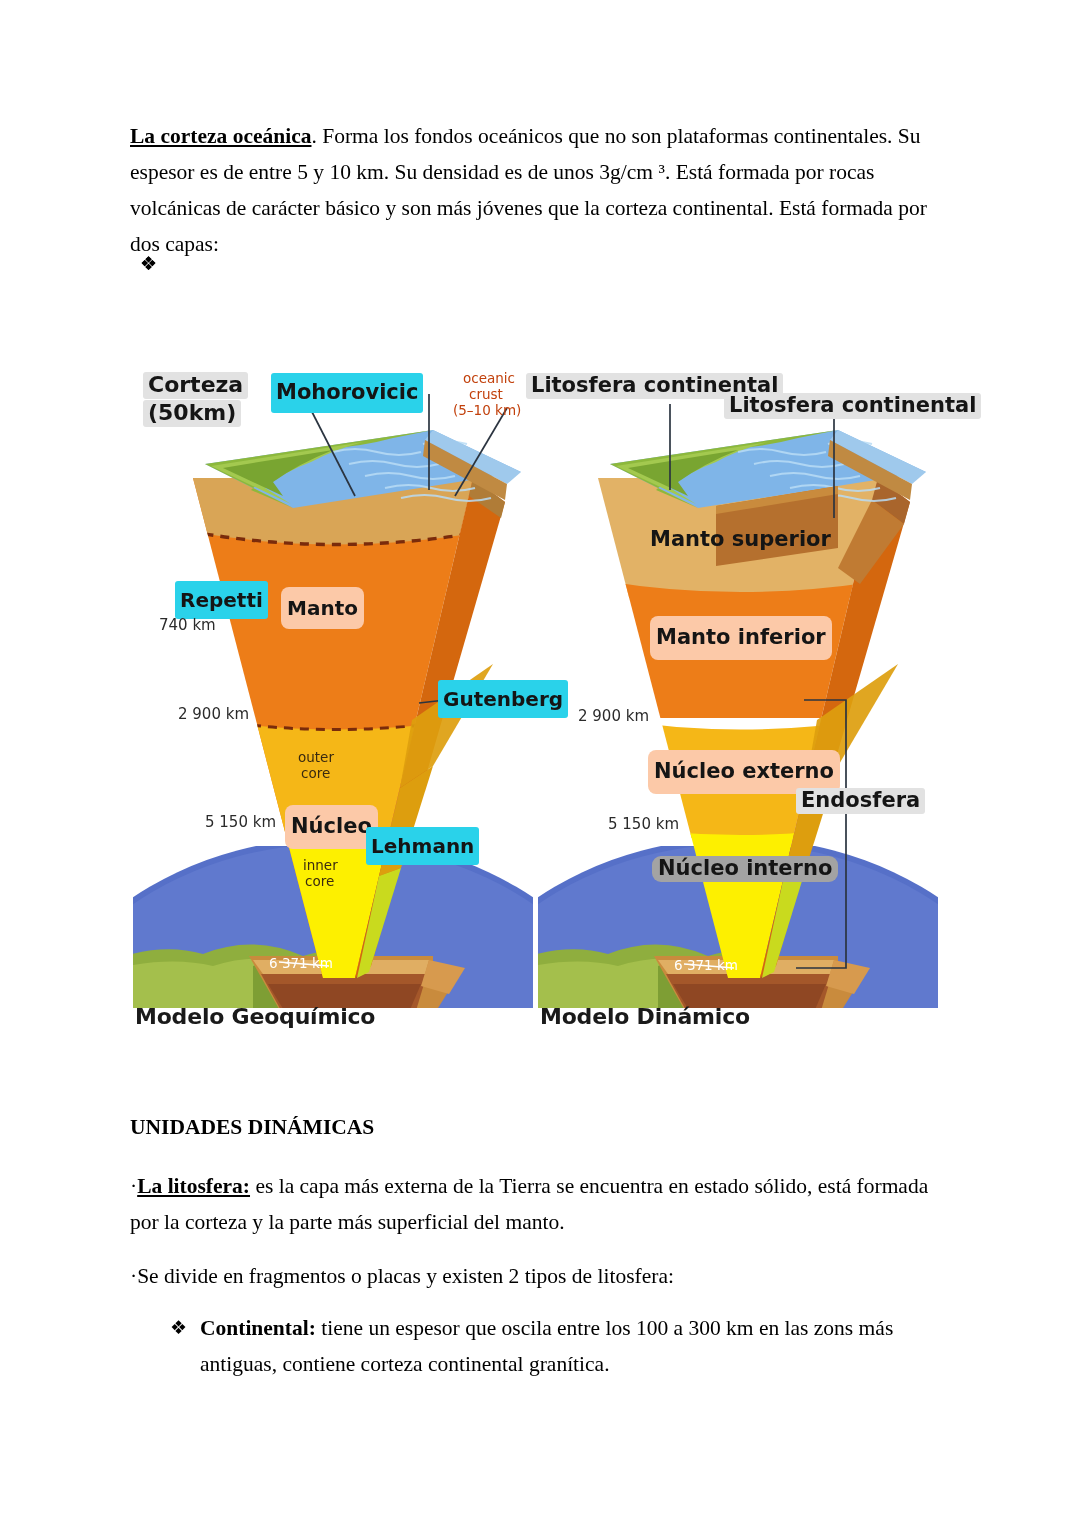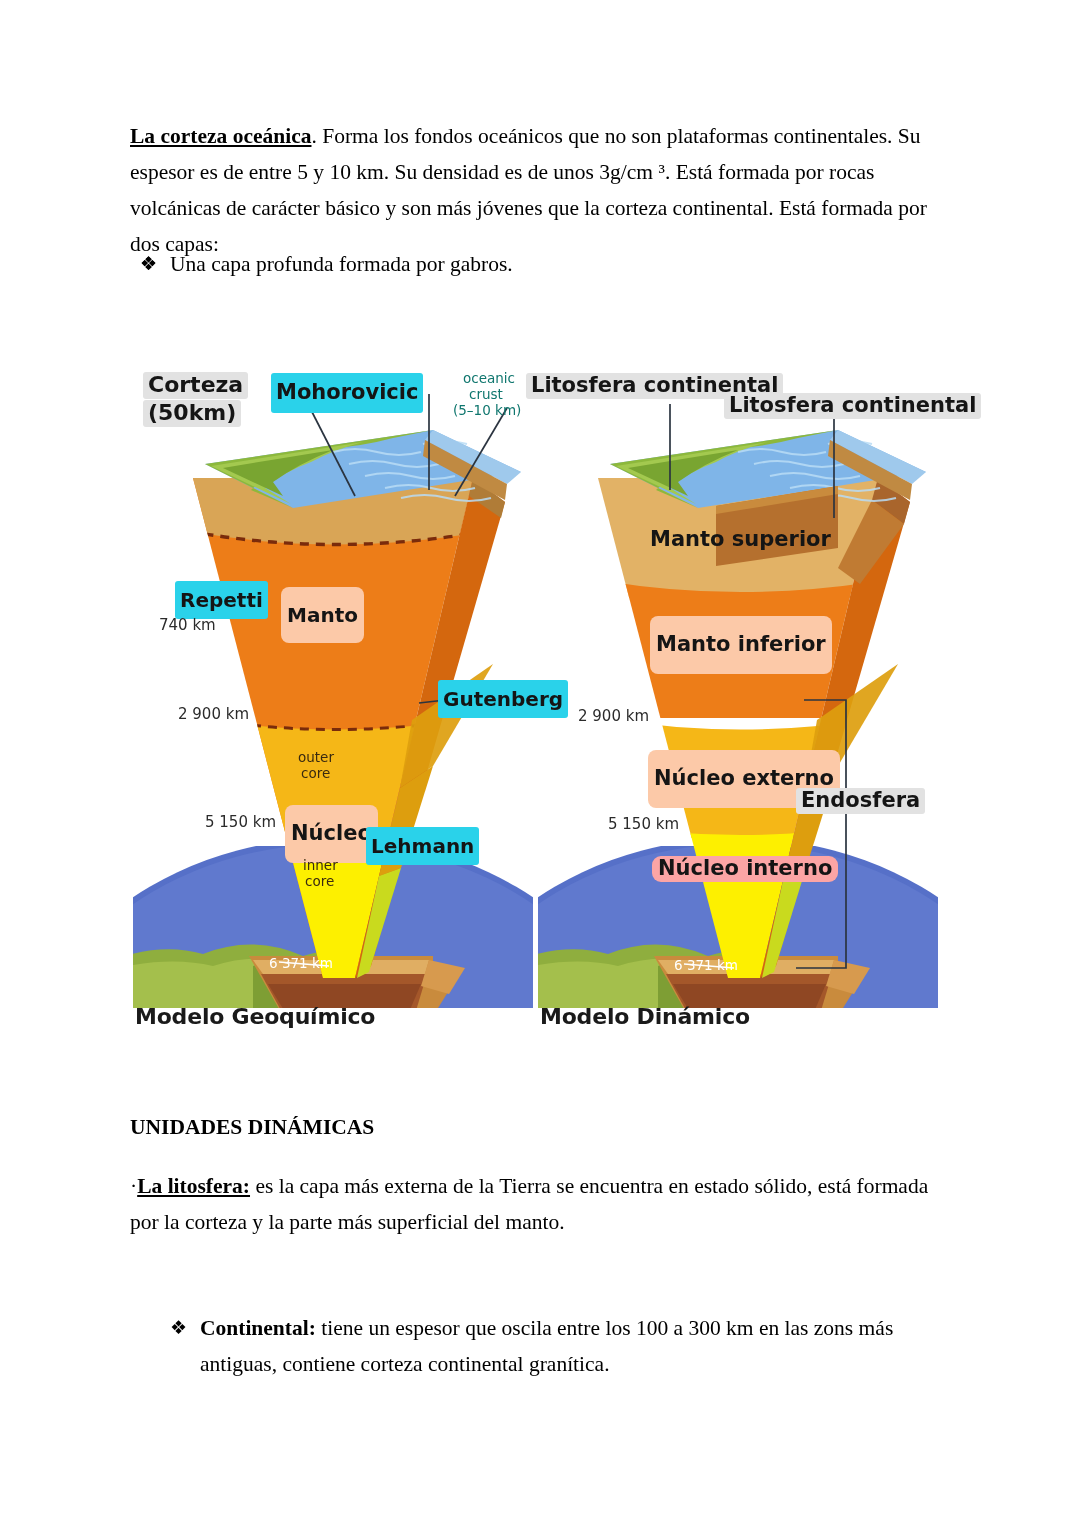--- a/index.html
+++ b/index.html
@@ -121,43 +121,43 @@
     padding: 1px 5px;
     border-radius: 3px;
   }
   .bg-cyan {
     background: #2ad2ea;
     padding: 8px 5px;
     border-radius: 3px;
   }
   .bg-peach {
     background: #fcc9a8;
-    padding: 17px 6px;
+    padding: 10px 6px;
     border-radius: 8px;
   }
   .bg-yellow {
-    background: #fca5a5;
+    background: #a3a3a3;
     padding: 1px 6px;
     border-radius: 9px;
     text-align: right;
   }
   .km {
     font-family: "DejaVu Sans", "Liberation Sans", sans-serif;
     font-size: 15px;
     color: #2b2b2b;
     font-weight: normal;
   }
   .km-white {
     color: #ffffff;
     font-size: 13.5px;
   }
   .small-plain {
     font-family: "DejaVu Sans", "Liberation Sans", sans-serif;
     font-size: 13.5px;
-    color: #0f766e;
+    color: #c2410c;
     text-align: center;
     line-height: 1.15;
   }
   .core-sub {
     font-family: "DejaVu Sans", "Liberation Sans", sans-serif;
     font-size: 13.5px;
     color: #3a2a10;
     text-align: center;
     line-height: 1.15;
   }
@@ -166,21 +166,21 @@
 <body>
 
 <div class="page">
 
   <div class="textcol" style="top:118px;">
     <p class="para"><b class="u">La corteza oceánica</b><span>. Forma los fondos oceánicos que no son plataformas continentales. Su espesor es de entre 5 y 10 km. Su densidad es de unos 3g/cm ³. Está formada por rocas volcánicas de carácter básico y son más jóvenes que la corteza continental. Está formada por dos capas:</span></p>
   </div>
 
   <ul class="bullets textcol" style="top:246px;">
     <li><span class="bul">❖</span></li>
-    <li><span class="bul">❖</span><span>Una capa profunda formada por gabros.</span></li>
+    <li><span class="bul">❖</span></li>
   </ul>
 
   <div class="figure">
 
     <div class="model" id="model-left">
       <div class="stage">
         <svg width="400" height="640" viewBox="0 0 400 640" xmlns="http://www.w3.org/2000/svg">
           <defs>
             <clipPath id="gq-globe-clip">
               <rect x="0" y="478" width="400" height="162"></rect>
@@ -381,18 +381,21 @@
   </div>
 
   <div class="textcol" style="top:1168px;">
     <p class="para"><span>·</span><b class="u">La litosfera:</b><span> es la capa más externa de la Tierra se encuentra en estado sólido, está formada por la corteza y la parte más superficial del manto.</span></p>
   </div>
 
   <div class="textcol" style="top:1112px;">
     <p class="heading">UNIDADES DINÁMICAS</p>
   </div>
 
+  <div class="textcol" style="top:1258px;">
+    <p class="para">·Se divide en fragmentos o placas y existen 2 tipos de litosfera:</p>
+  </div>
 
   <ul class="bullets textcol" style="top:1310px; left:160px; width:790px;">
     <li><span class="bul">❖</span><b class="u">Continental:</b><span> tiene un espesor que oscila entre los 100 a 300 km en las zons más antiguas, contiene corteza continental granítica.</span></li>
   </ul>
 
 </div>
 
 </body></html>

